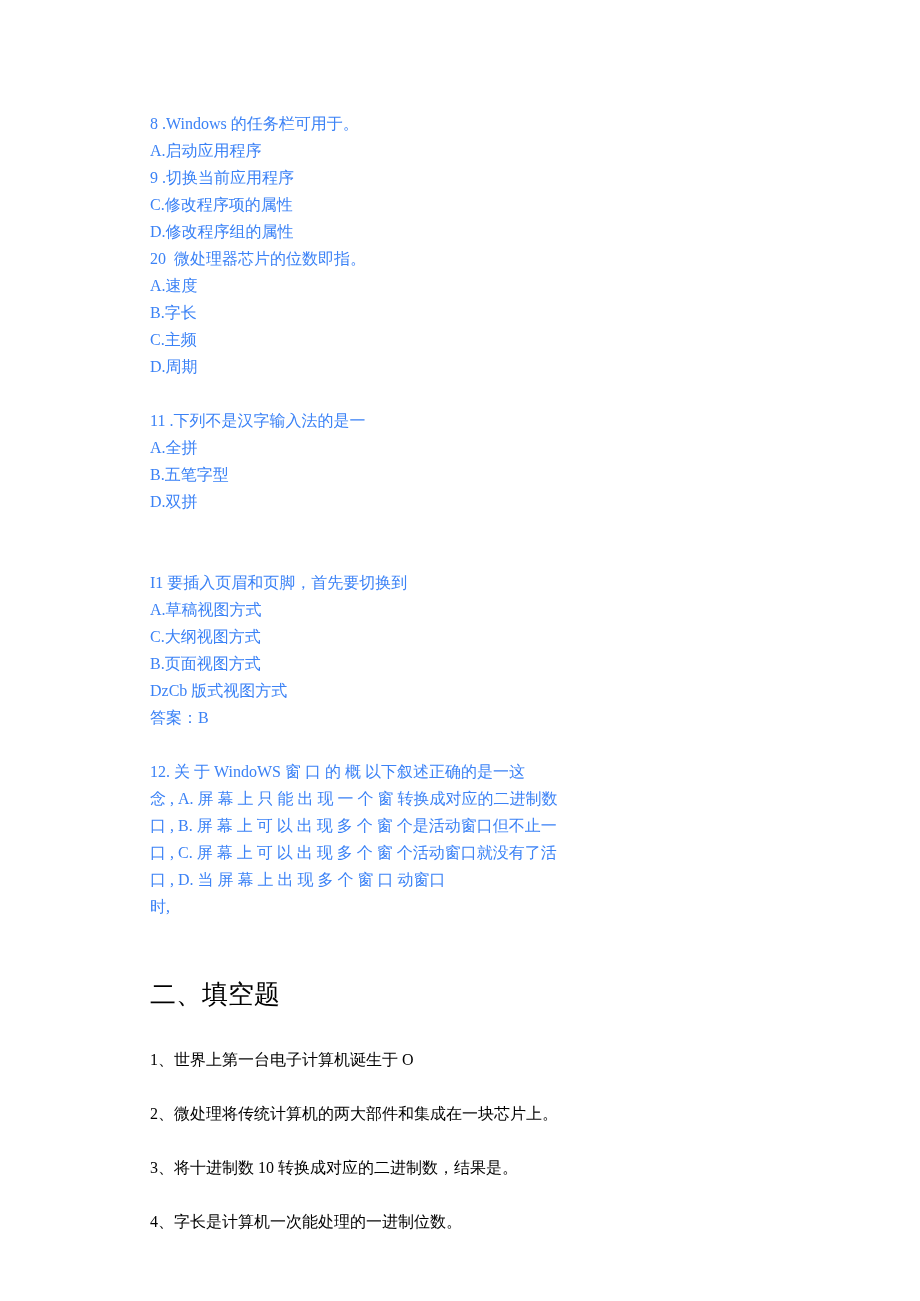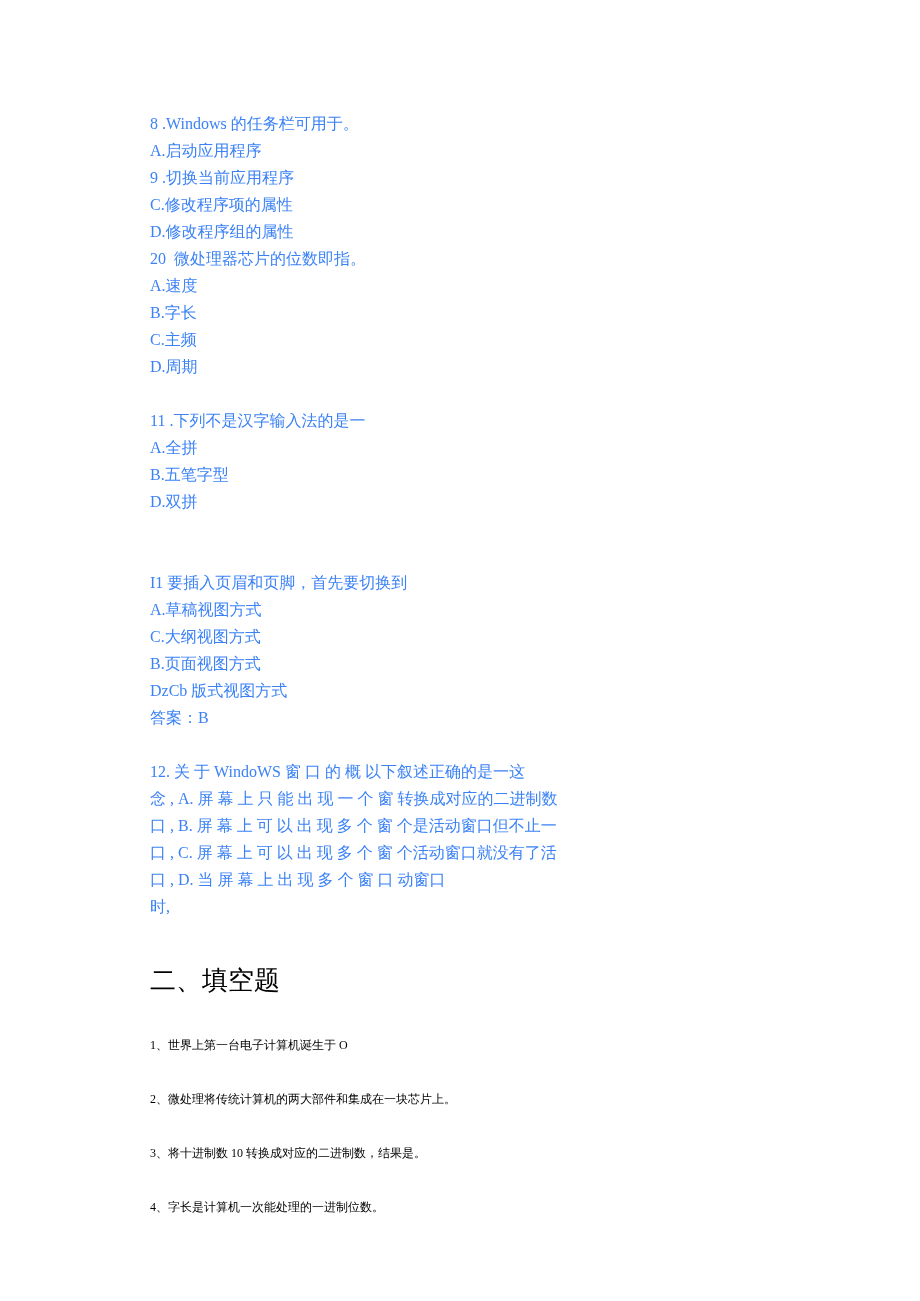--- a/index.html
+++ b/index.html
@@ -21,24 +21,24 @@
     white-space: pre-wrap;
   }
   .gap {
     height: 27px;
   }
   .section-title {
     font-size: 26px;
     font-weight: normal;
     line-height: 40px;
     color: #000000;
-    margin: 14px 0 4px 0;
+    margin: 28px 0 4px 0;
   }
   .fill-line {
-    font-size: 12px;
+    font-size: 16px;
     line-height: 27px;
     color: #000000;
     margin-bottom: 27px;
   }
 </style>
 </head>
 <body>
 
 <div class="page">
 

